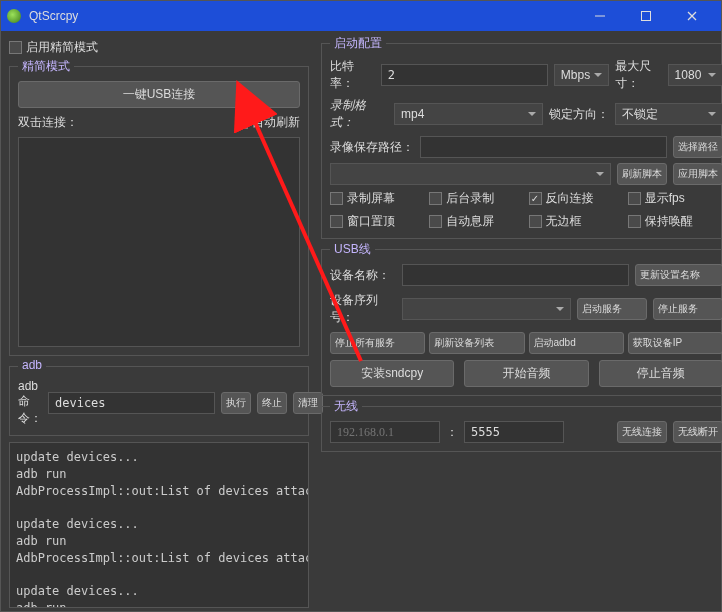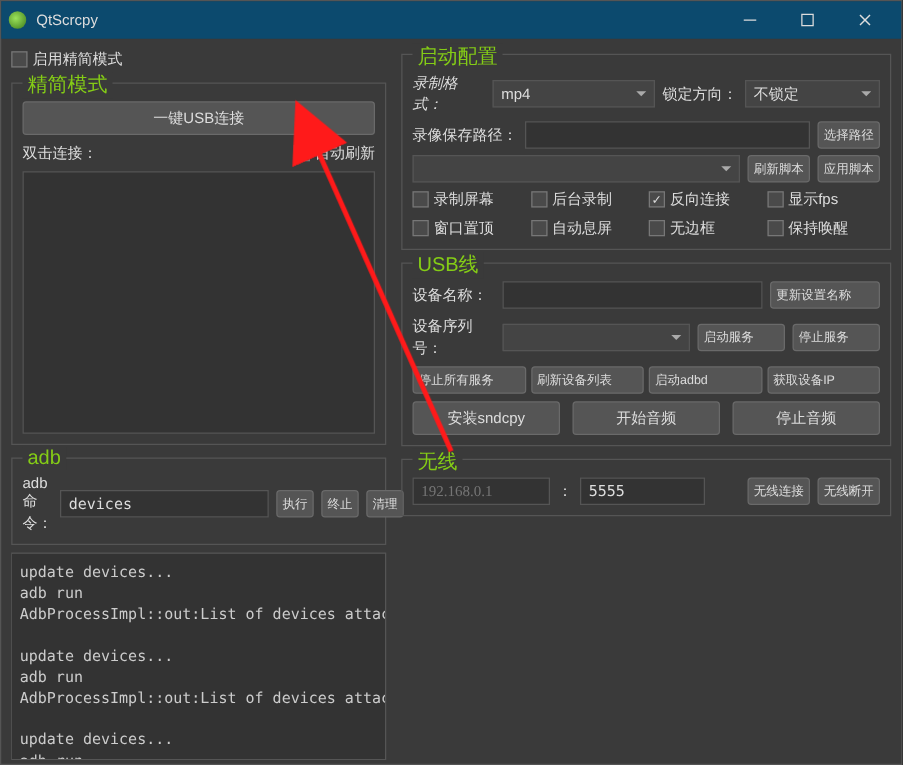--- a/index.html
+++ b/index.html
@@ -15,21 +15,21 @@
   .window {
     width: 722px;
     height: 612px;
     background: #3a3a3a;
     border: 1px solid #555;
     display: flex;
     flex-direction: column;
   }
   .titlebar {
     height: 30px;
-    background: #0c4a6e;
+    background: #1d4ed8;
     display: flex;
     align-items: center;
     padding: 0 6px;
   }
   .titlebar .icon {
     width: 14px;
     height: 14px;
     border-radius: 50%;
     background: radial-gradient(circle at 40% 40%, #9be25a, #3c7a1a);
     margin-right: 8px;
@@ -77,22 +77,22 @@
     padding: 10px 8px 8px 8px;
     margin-top: 4px;
     position: relative;
   }
   .groupbox > .legend {
     position: absolute;
     top: -9px;
     left: 8px;
     background: #3a3a3a;
     padding: 0 4px;
-    color: #84cc16;
-    font-size: 16px;
+    color: #c4b5fd;
+    font-size: 12px;
   }
   .btn {
     background: #555;
     border: 1px solid #6a6a6a;
     border-radius: 3px;
     color: #ddd;
     padding: 4px 0;
     text-align: center;
     cursor: pointer;
     font-size: 12px;
@@ -248,20 +248,31 @@
 adb run
 AdbProcessImpl::out:List of devices attached</div>
 
     </div>
 
     <div class="col-right">
 
       <div class="groupbox right-grid" style="padding-top:14px;">
         <span class="legend">启动配置</span>
 
+        <div class="row">
+          <span class="label" style="width:58px;">比特率：</span>
+          <input class="input" style="flex: 1 1 0%;" value="2">
+          <span class="select" style="width:56px;">
+              <span>Mbps</span>
+            </span>
+          <span class="label">最大尺寸：</span>
+          <span class="select" style="width:64px;">
+              <span>1080</span>
+            </span>
+        </div>
 
         <div class="row">
           <span class="label" style="width:58px;font-style:italic;">录制格式：</span>
           <span class="select" style="flex:1;">
               <span>mp4</span>
             </span>
           <span class="label">锁定方向：</span>
           <span class="select" style="width:108px;">
               <span>不锁定</span>
             </span>

